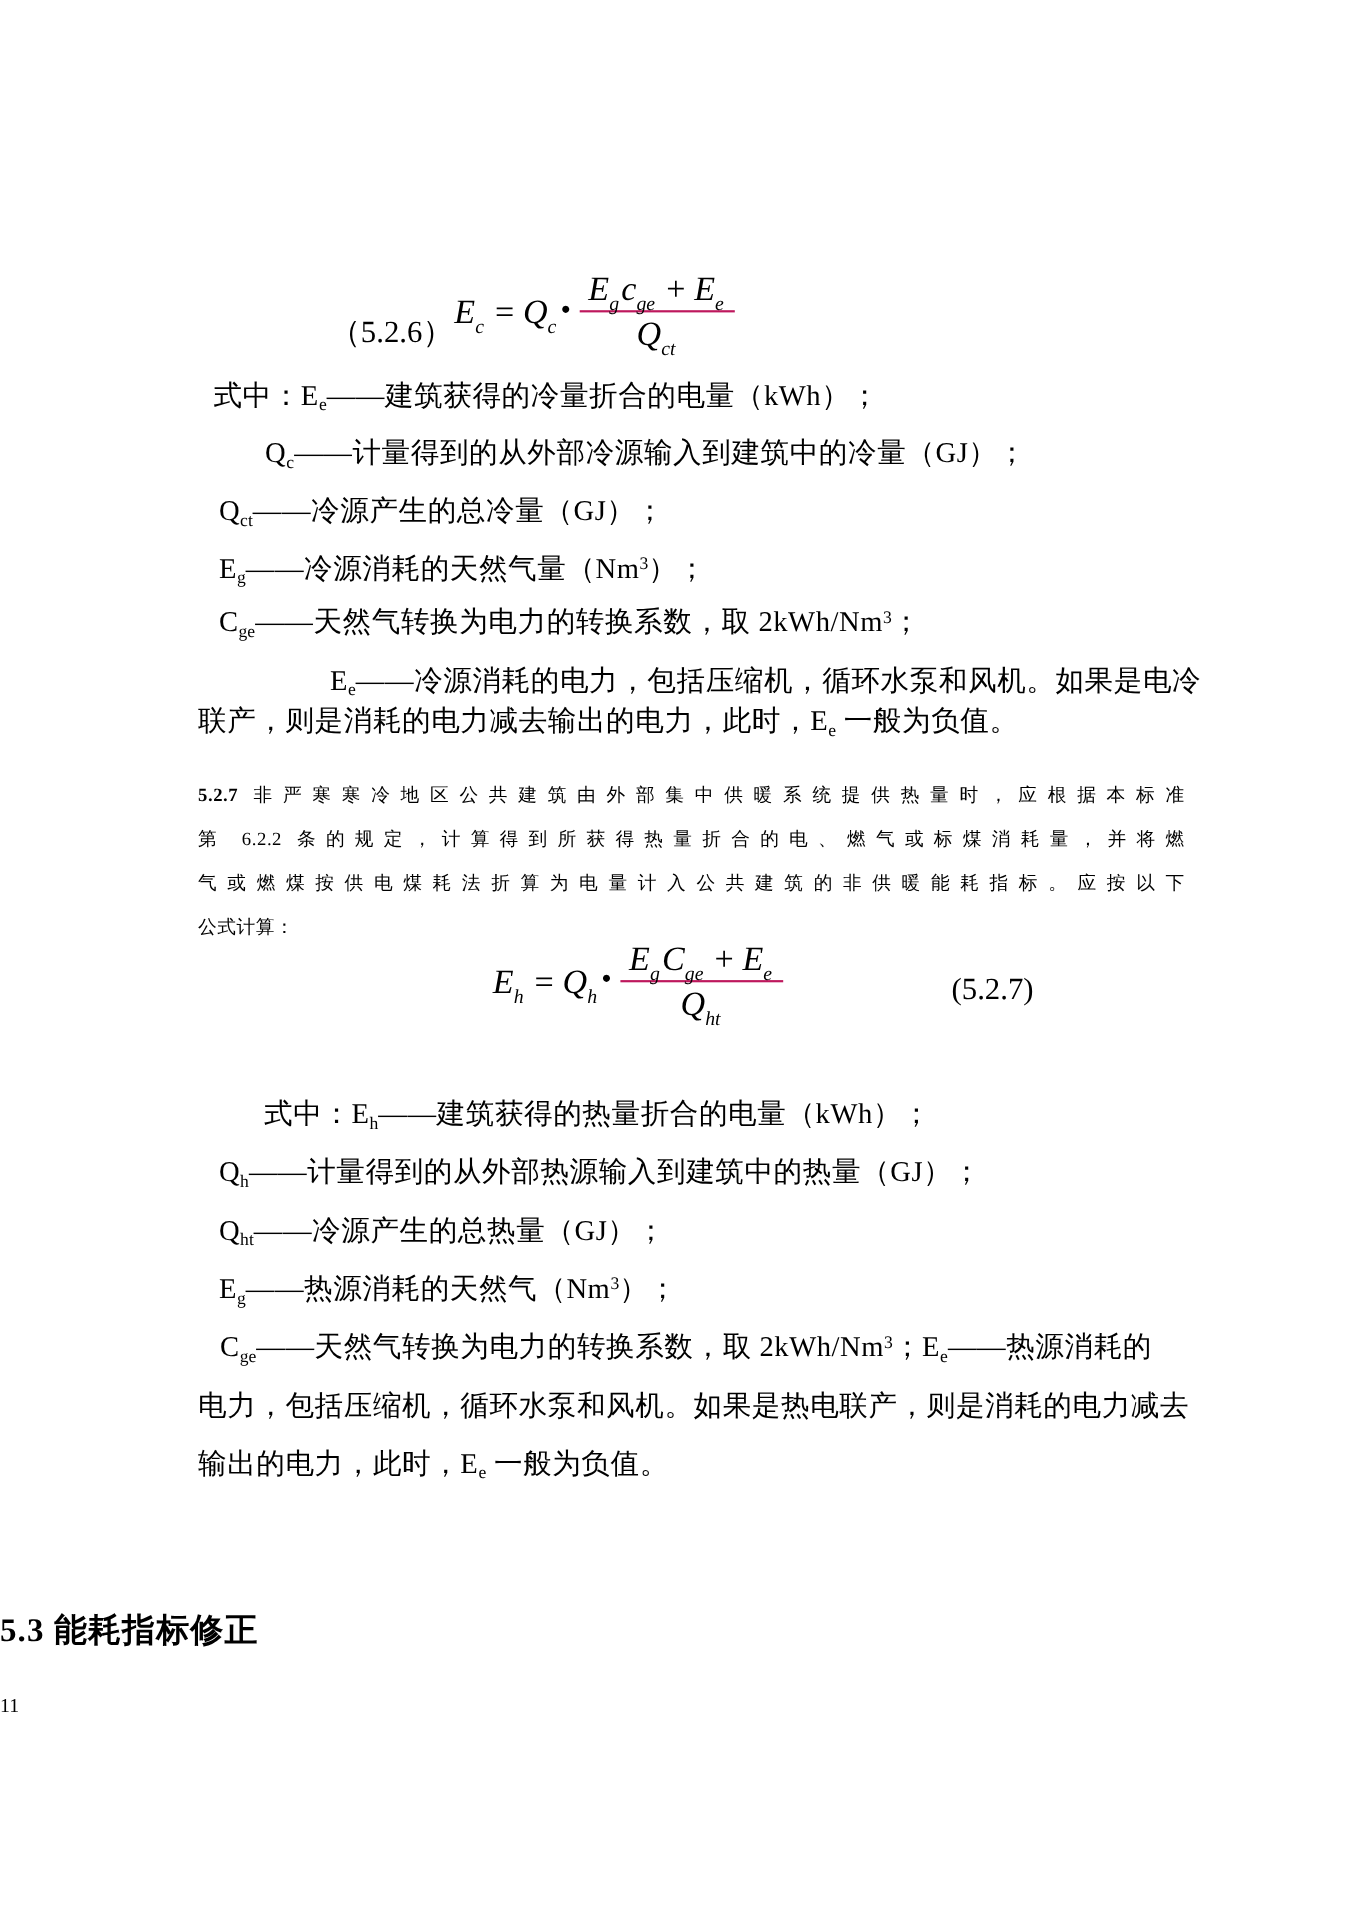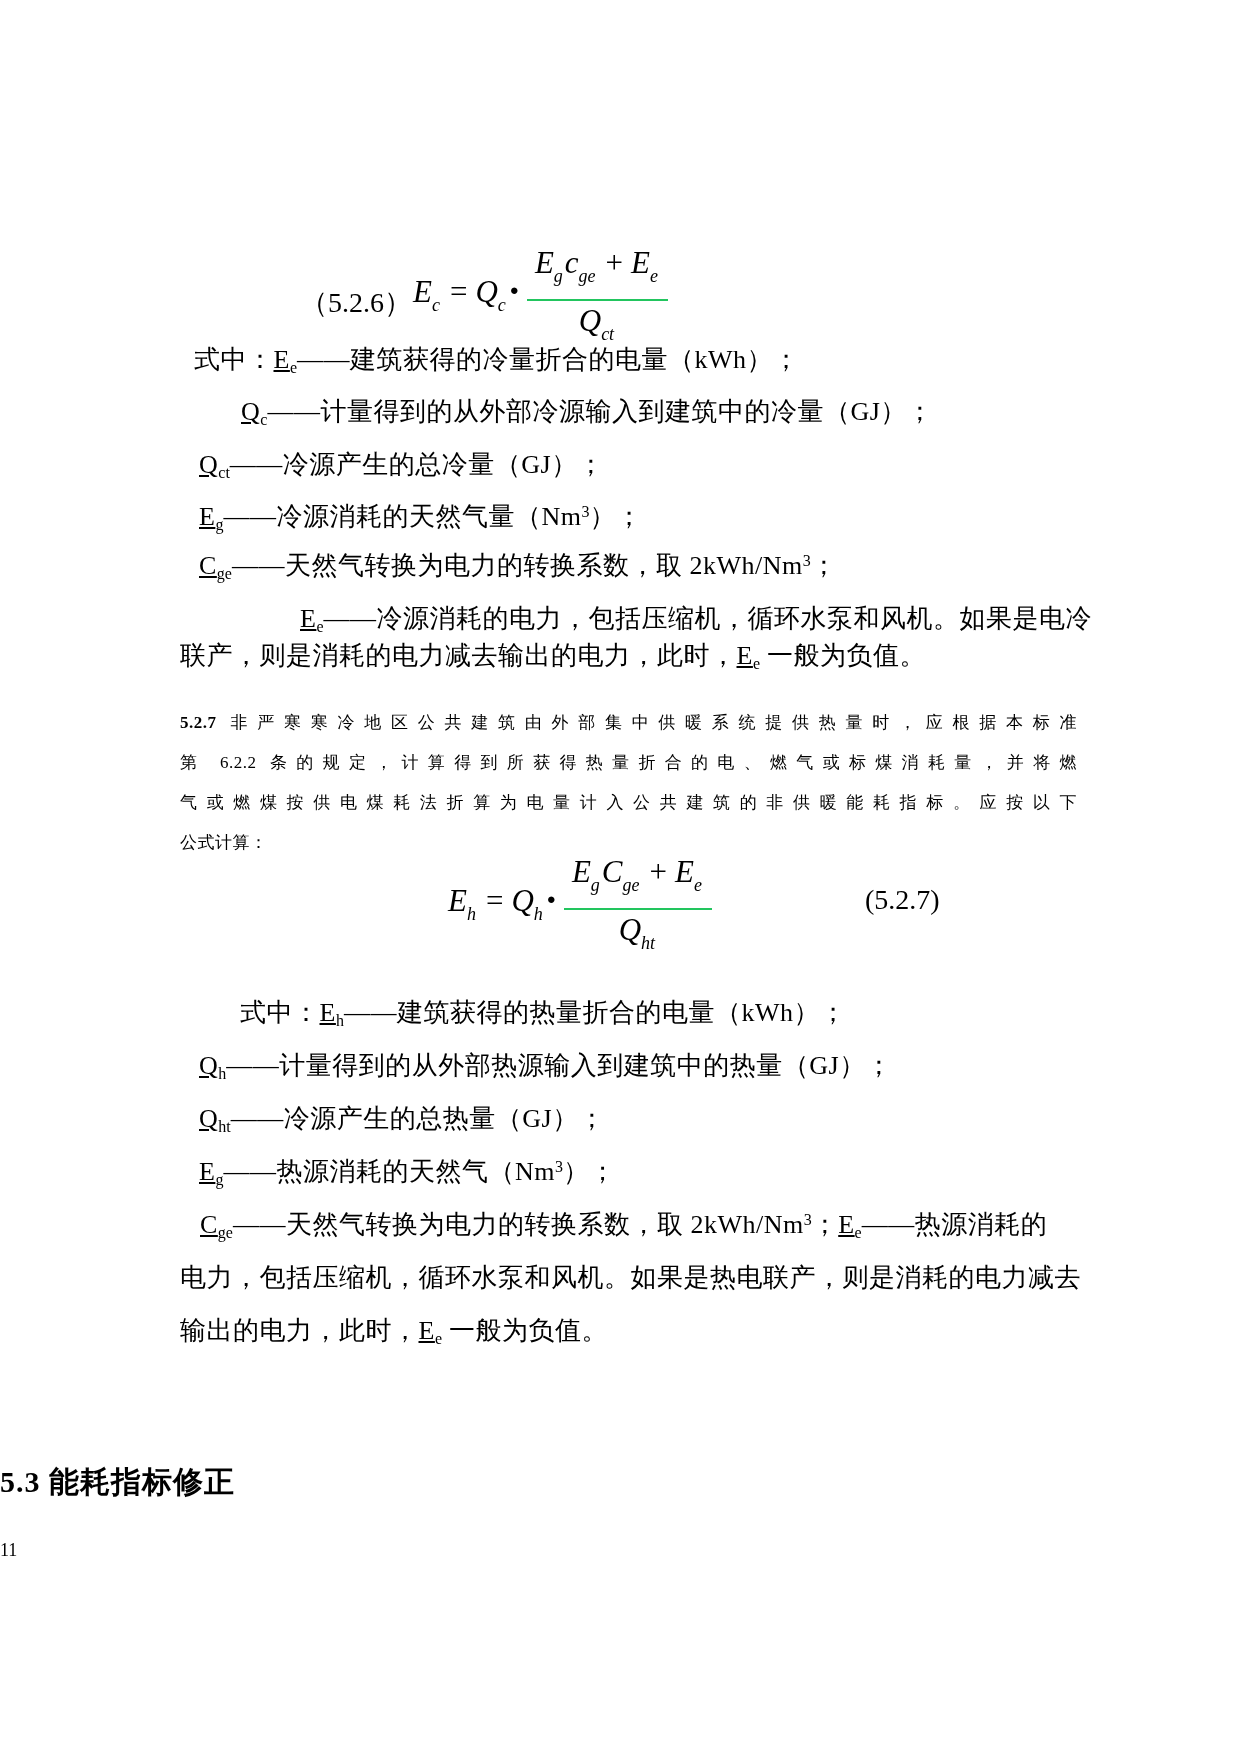--- a/index.html
+++ b/index.html
@@ -13,21 +13,21 @@
   }
   
   .tline{
     position:absolute;
     font-size:26px;
     line-height:34px;
     white-space:nowrap;
     letter-spacing:0.5px;
   }
   
-  .sym{font-family:"Liberation Serif","DejaVu Serif",serif;text-decoration:underline;}
+  .sym{font-family:"Liberation Serif","DejaVu Serif",serif;}
   .sub{
     display:inline-block;
     font-size:16px;
     transform:translateY(5px);
     letter-spacing:0;
   }
   .sup{
     display:inline-block;
     font-size:16px;
     transform:translateY(-8px);
@@ -67,23 +67,23 @@
     font-style:normal;
     font-size:15px;
     margin:0 8px 0 2px;
     transform:translateY(-2px);
   }
   .frac{
     display:inline-flex;
     flex-direction:column;
     align-items:center;
   }
-  .fnum{padding:0 8px 19px;}
+  .fnum{padding:0 8px 2px;}
   .fden{
-    border-top:2px solid #22c55e;
+    border-top:2px solid #be185d;
     padding:3px 14px 0;
     align-self:stretch;
     text-align:center;
   }
   .flabel{
     position:absolute;
     font-size:28px;
     line-height:34px;
     white-space:nowrap;
   }

